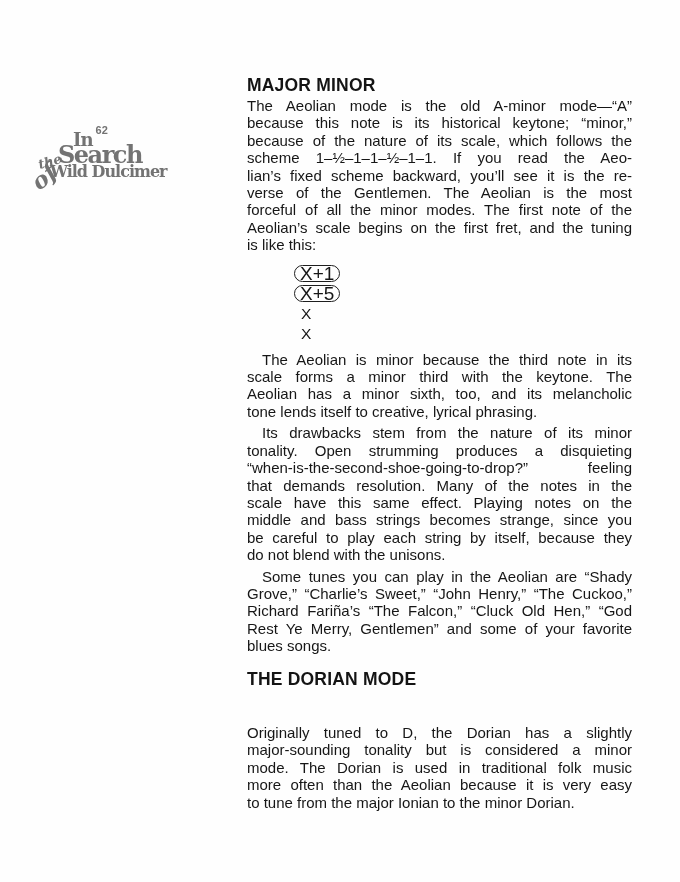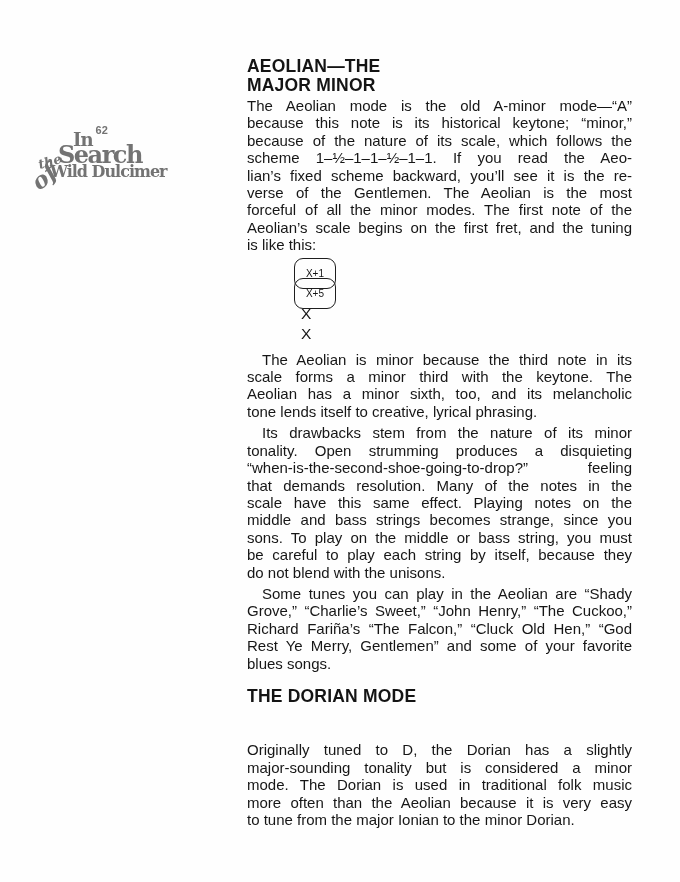--- a/index.html
+++ b/index.html
@@ -47,43 +47,43 @@
   .para .line:last-child { text-align-last: left; }
   .para.indent .line:first-child { text-indent: 15px; }
   .p-gap { margin-top: 4px; }
   .p-first { margin-top: 3px; }
 
   
   .diagram { margin: 10px 0 7px 47px; }
   .drow { height: 20px; display: flex; align-items: center; }
   .pill {
     display: inline-flex; align-items: center; justify-content: center;
-    min-width: 42px; height: 31px; padding: 4px 5px;
+    min-width: 42px; height: 17px; padding: 4px 5px;
     border: 1.6px solid #1e1e1e; border-radius: 9px;
-    font-size: 10px; line-height: 1;
+    font-size: 19px; line-height: 1;
   }
   .plain { margin-left: 7px; font-size: 15.5px; line-height: 1; }
 </style>
 </head>
 <body>
 
 <div class="sheet">
 
   <div class="logo">
     <span class="lg-in"><span>In</span><sup class="pgnum">62</sup></span>
     <span class="lg-the">the</span>
     <span class="lg-of">of</span>
     <span class="lg-search">Search</span>
     <span class="lg-wild">Wild Dulcimer</span>
   </div>
 
   <main class="column">
 
     <h2 class="heading">
-      <span>AEOLIAN—THE</span><br>
+      <br>
       <span>MAJOR MINOR</span>
     </h2>
 
     <div class="para p-first">
         <div class="line">The Aeolian mode is the old A-minor mode—“A”</div>
         <div class="line">because this note is its historical keytone; “minor,”</div>
         <div class="line">because of the nature of its scale, which follows the</div>
         <div class="line">scheme 1–½–1–1–½–1–1. If you read the Aeo-</div>
         <div class="line">lian’s fixed scheme backward, you’ll see it is the re-</div>
         <div class="line">verse of the Gentlemen. The Aeolian is the most</div>
@@ -114,21 +114,20 @@
         <div class="line">tone lends itself to creative, lyrical phrasing.</div>
       </div>
 
     <div class="para indent p-gap">
         <div class="line">Its drawbacks stem from the nature of its minor</div>
         <div class="line">tonality. Open strumming produces a disquieting</div>
         <div class="line">“when-is-the-second-shoe-going-to-drop?” feeling</div>
         <div class="line">that demands resolution. Many of the notes in the</div>
         <div class="line">scale have this same effect. Playing notes on the</div>
         <div class="line">middle and bass strings becomes strange, since you</div>
-        <div class="line">sons. To play on the middle or bass string, you must</div>
         <div class="line">be careful to play each string by itself, because they</div>
         <div class="line">do not blend with the unisons.</div>
       </div>
 
     <div class="para indent p-gap">
         <div class="line">Some tunes you can play in the Aeolian are “Shady</div>
         <div class="line">Grove,” “Charlie’s Sweet,” “John Henry,” “The Cuckoo,”</div>
         <div class="line">Richard Fariña’s “The Falcon,” “Cluck Old Hen,” “God</div>
         <div class="line">Rest Ye Merry, Gentlemen” and some of your favorite</div>
         <div class="line">blues songs.</div>

